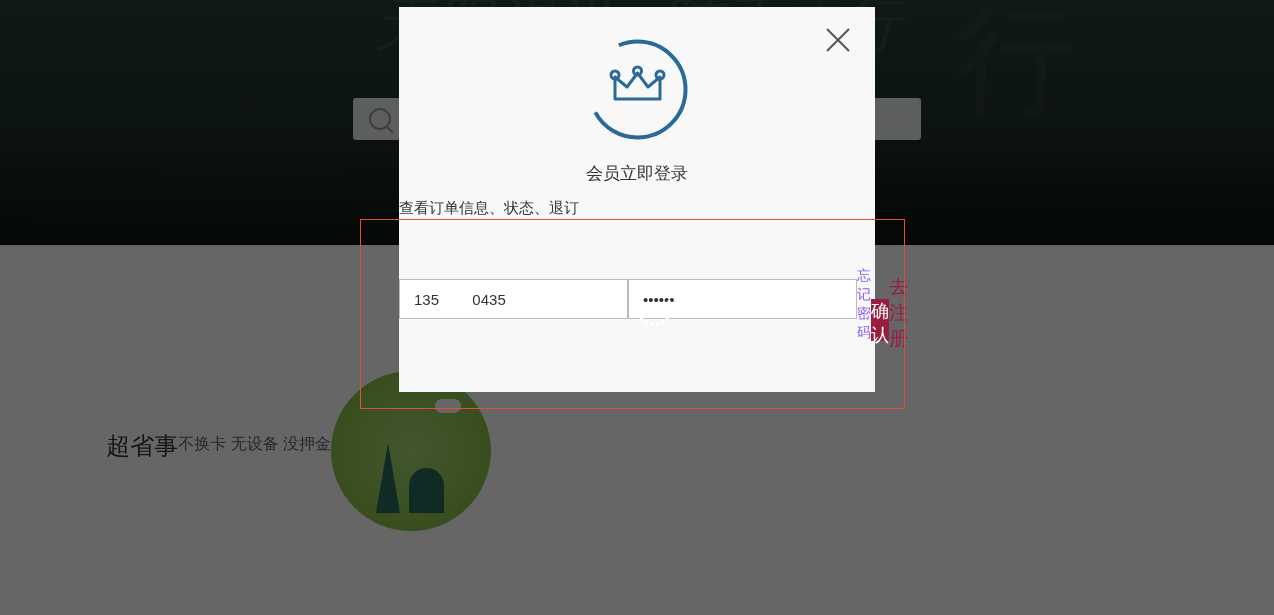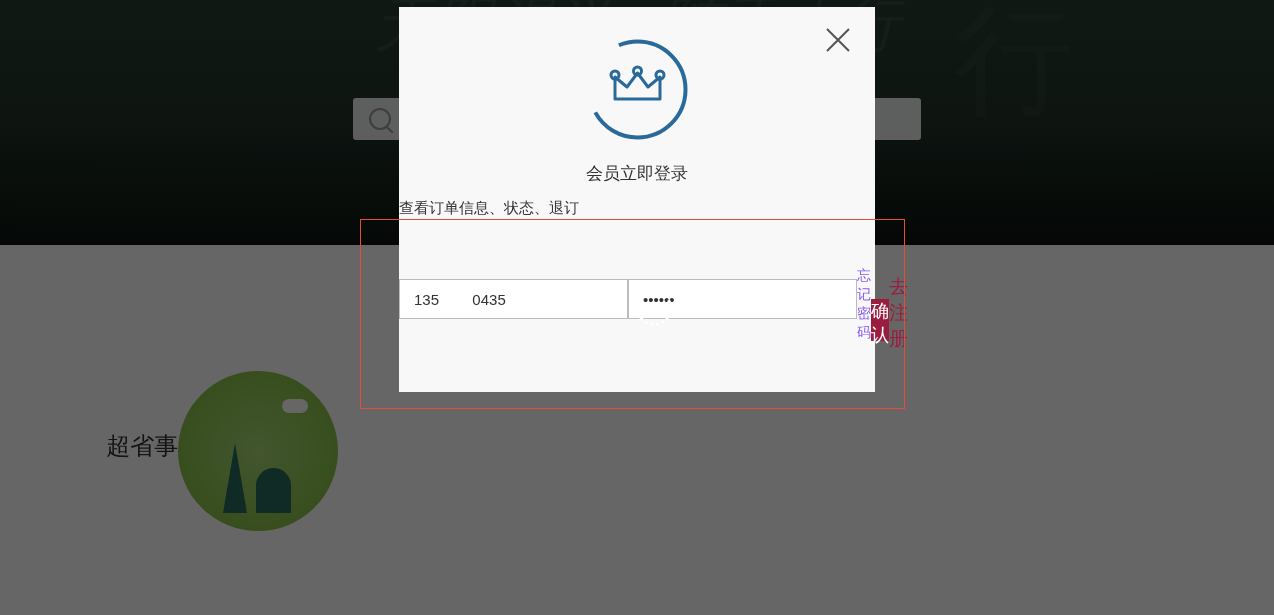--- a/index.html
+++ b/index.html
@@ -54,20 +54,21 @@
   <div class="hero-script">无限漫游 · 随手走行</div>
   <div class="hero-figure">行</div>
   <div class="searchbar">
     <span class="search-icon"></span>
   </div>
 </div>
 
 <div class="features">
   <div class="feature">
     <div class="feature-title">超省事</div>
+    <div class="feature-sub">不换卡 无设备 没押金</div>
     <div class="feature-img img-paris">
         <span class="cloud"></span>
       </div>
   </div>
   <div class="feature"></div>
 </div>
 
 <div class="overlay"></div>
 
 <div class="modal">

